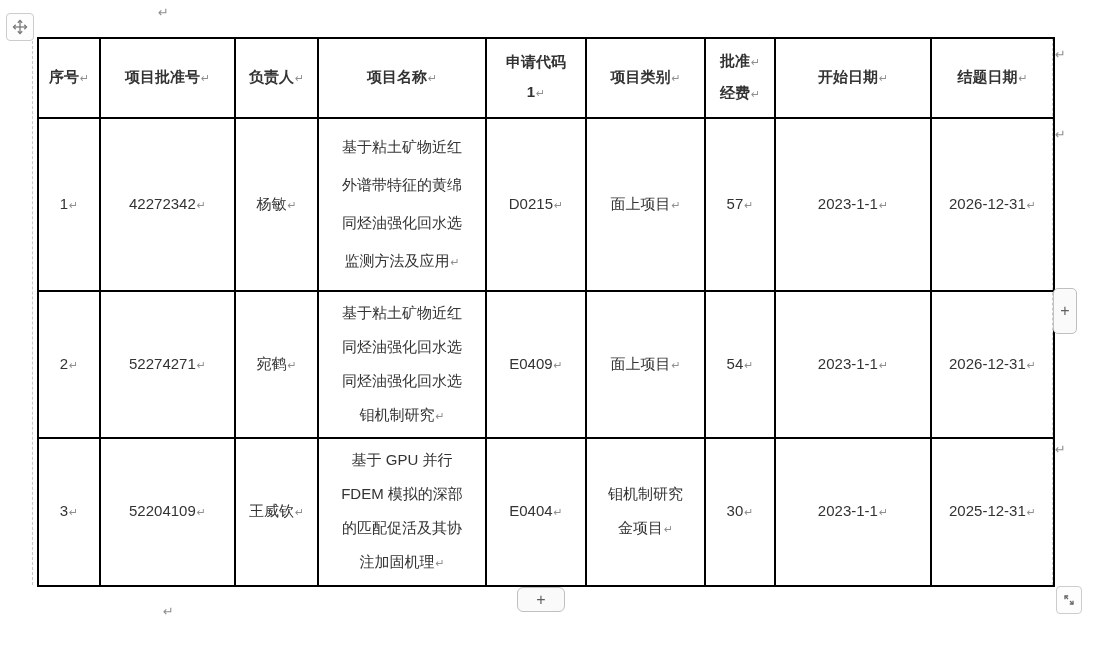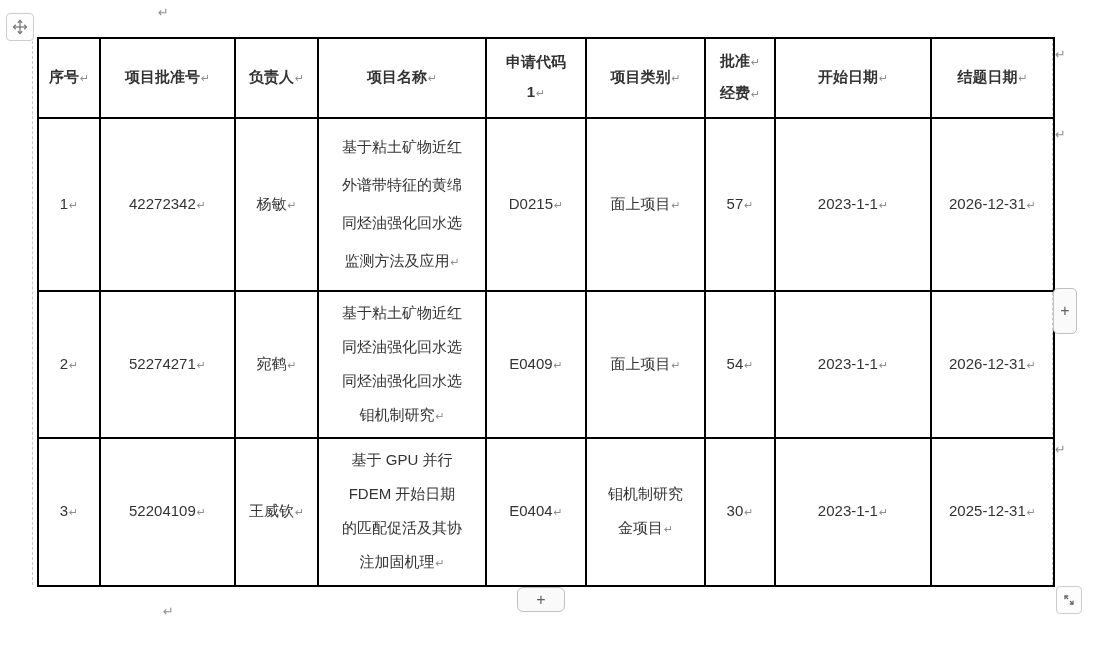--- a/index.html
+++ b/index.html
@@ -198,21 +198,21 @@
           <div class="cline">3<span class="mark">↵</span></div>
         </td>
         <td>
           <div class="cline">52204109<span class="mark">↵</span></div>
         </td>
         <td>
           <div class="cline">王威钦<span class="mark">↵</span></div>
         </td>
         <td>
           <div class="cline">基于 GPU 并行</div>
-          <div class="cline">FDEM 开始日期</div>
+          <div class="cline">FDEM 模拟的深部</div>
           <div class="cline">的匹配促活及其协</div>
           <div class="cline">注加固机理<span class="mark">↵</span></div>
         </td>
         <td>
           <div class="cline">E0404<span class="mark">↵</span></div>
         </td>
         <td>
           <div class="cline">钼机制研究</div>
           <div class="cline">金项目<span class="mark">↵</span></div>
         </td>

